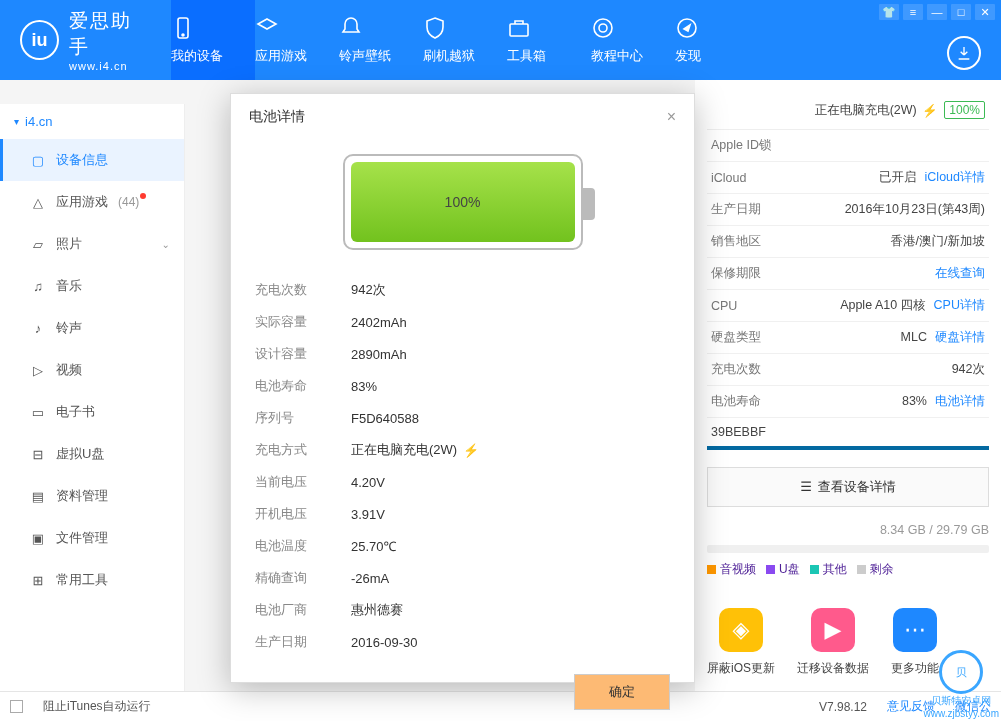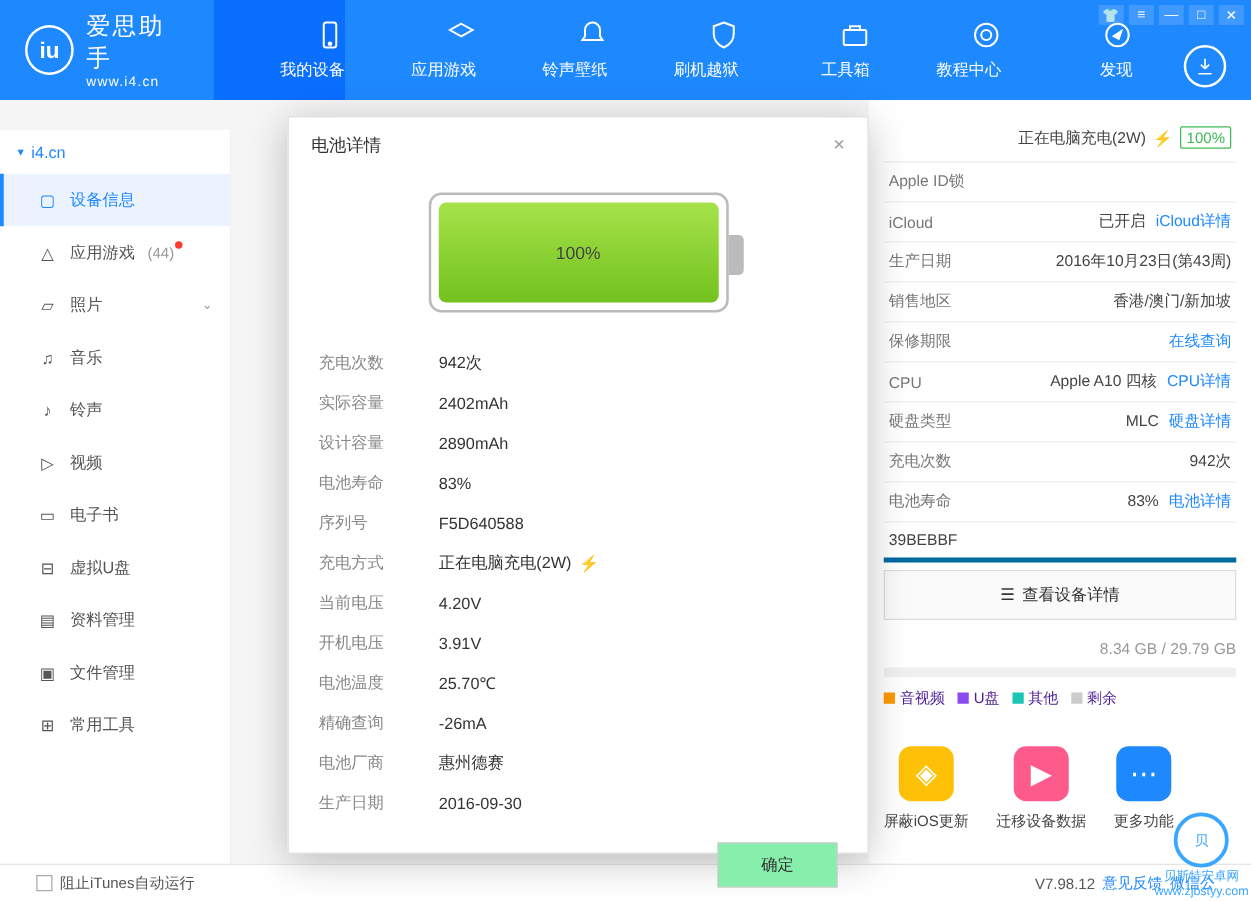--- a/index.html
+++ b/index.html
@@ -7,21 +7,21 @@
 
 
 .header { height: 80px; background: #1e88ff; display: flex; align-items: stretch; position: relative; }
 .logo-area { display: flex; align-items: center; padding: 0 20px; width: 171px; }
 .logo-circle { width: 40px; height: 40px; border: 2.5px solid #fff; border-radius: 50%; display: flex; align-items: center; justify-content: center; color: #fff; font-weight: bold; font-size: 18px; margin-right: 10px; }
 .logo-text { color: #fff; }
 .logo-text .cn { font-size: 19px; font-weight: 500; letter-spacing: 2px; }
 .logo-text .en { font-size: 11px; letter-spacing: 1px; }
 
 .top-tabs { display: flex; flex: 1; }
-.top-tab { width: 105px; display: flex; flex-direction: column; align-items: flex-end; justify-content: center; color: #fff; font-size: 13px; cursor: pointer; }
+.top-tab { width: 84px; display: flex; flex-direction: column; align-items: flex-start; justify-content: center; color: #fff; font-size: 13px; cursor: pointer; }
 .top-tab.active { background: #0a6eff; }
 .top-tab .ticon { height: 26px; display: flex; align-items: center; justify-content: center; margin-bottom: 6px; }
 .top-tab svg { width: 24px; height: 24px; }
 
 .win-controls { position: absolute; top: 4px; right: 6px; display: flex; gap: 4px; }
 .win-btn { width: 20px; height: 16px; background: rgba(255,255,255,.15); display: flex; align-items: center; justify-content: center; color: #fff; font-size: 11px; cursor: pointer; border-radius: 1px; }
 .dl-circle { position: absolute; right: 20px; top: 36px; width: 34px; height: 34px; border: 2px solid #fff; border-radius: 50%; display: flex; align-items: center; justify-content: center; color: #fff; cursor: pointer; }
 
 
 .sidebar { position: absolute; left: 0; top: 80px; bottom: 30px; width: 185px; background: #fff; border-right: 1px solid #eee; overflow: hidden; margin-top: 24px; }
@@ -37,21 +37,21 @@
 
 .right-panel { position: absolute; left: 695px; top: 80px; right: 0; bottom: 30px; padding: 15px 12px; background: #fff; font-size: 12.5px; color: #444; }
 .topline { text-align: right; padding: 6px 4px 10px; border-bottom: 1px solid #eee; display: flex; align-items: center; justify-content: flex-end; gap: 6px; }
 .pct-box { border: 1px solid #3cba54; color: #3cba54; padding: 1px 4px; font-size: 12px; border-radius: 2px; }
 .bolt { color: #3cba54; }
 .info-row { display: flex; align-items: center; padding: 7px 4px; border-bottom: 1px solid #f0f0f0; }
 .info-row .k { color: #777; width: 78px; }
 .info-row .v { flex: 1; text-align: right; color: #444; }
 .info-row .lnk { color: #1e88ff; margin-left: 8px; cursor: pointer; }
 .info-row .warn { color: #ff9900; }
-.detail-btn { width: 100%; padding: 10px; text-align: center; color: #333; border: 1px solid #ddd; margin-top: 6px; cursor: pointer; font-size: 13px; background: #fafafa; }
+.detail-btn { width: 100%; padding: 10px; text-align: center; color: #333; border: 1px solid #ddd; margin-top: 17px; cursor: pointer; font-size: 13px; background: #fafafa; }
 .storage { margin-top: 16px; }
 .storage .label { text-align: right; color: #999; font-size: 12.5px; }
 .storage-bar { height: 8px; width: 100%; background: #f0f0f0; margin: 8px 0; border-radius: 2px; }
 .legend { display: flex; gap: 10px; font-size: 12px; color: #4c1d95; flex-wrap: wrap; }
 .legend span::before { content: ""; display: inline-block; width: 9px; height: 9px; margin-right: 4px; vertical-align: middle; }
 .lg-av::before { background: #ff9800; }
 .lg-usb::before { background: #8a4af0; }
 .lg-other::before { background: #1bc6b4; }
 .lg-free::before { background: #ccc; }
 
@@ -69,24 +69,24 @@
 .battery-vis { display: flex; align-items: center; justify-content: center; padding: 14px 0 24px; }
 .battery-body { width: 240px; height: 96px; border: 2px solid #bbb; border-radius: 10px; position: relative; display: flex; align-items: center; justify-content: center; }
 .battery-cap { position: absolute; right: -14px; top: 32px; width: 12px; height: 32px; background: #bbb; border-radius: 0 4px 4px 0; }
 .battery-fill { position: absolute; left: 6px; top: 6px; bottom: 6px; right: 6px; border-radius: 6px; background: linear-gradient(#a6e24a, #72c21e); }
 .battery-pct { position: relative; color: #444; font-size: 14px; font-weight: 500; }
 .modal-rows { padding: 0 24px; }
 .mrow { display: flex; padding: 7px 0; font-size: 13px; }
 .mrow .mk { width: 96px; color: #888; }
 .mrow .mv { color: #333; display: flex; align-items: center; gap: 6px; }
 .modal-foot { padding: 16px 24px; text-align: right; }
-.btn-ok { padding: 8px 34px; border: 1px solid #ccc; background: #86efac; cursor: pointer; font-size: 13px; color: #333; }
-
-
-.status { position: absolute; left: 0; right: 0; bottom: 0; height: 30px; background: #fff; border-top: 1px solid #e5e5e5; display: flex; align-items: center; padding: 0 29px; font-size: 12px; color: #555; gap: 6px; }
+.btn-ok { padding: 8px 34px; border: 1px solid #ccc; background: #fdba74; cursor: pointer; font-size: 13px; color: #333; }
+
+
+.status { position: absolute; left: 0; right: 0; bottom: 0; height: 30px; background: #fff; border-top: 1px solid #e5e5e5; display: flex; align-items: center; padding: 0 10px; font-size: 12px; color: #555; gap: 20px; }
 .status .cb { width: 13px; height: 13px; border: 1px solid #aaa; }
 .status .sp { flex: 1; }
 .status .lk { color: #1e88ff; cursor: pointer; }
 
 .watermark { position: absolute; right: 2px; bottom: 2px; text-align: center; pointer-events: none; }
 .watermark .wm-circ { width: 44px; height: 44px; background: #fff; border: 3px solid #3aa6ff; border-radius: 50%; display: flex; align-items: center; justify-content: center; font-size: 11px; color: #3aa6ff; margin: 0 auto; }
 .watermark .wm-txt { font-size: 10px; color: #3aa6ff; }
 </style>
 </head>
 <body>

